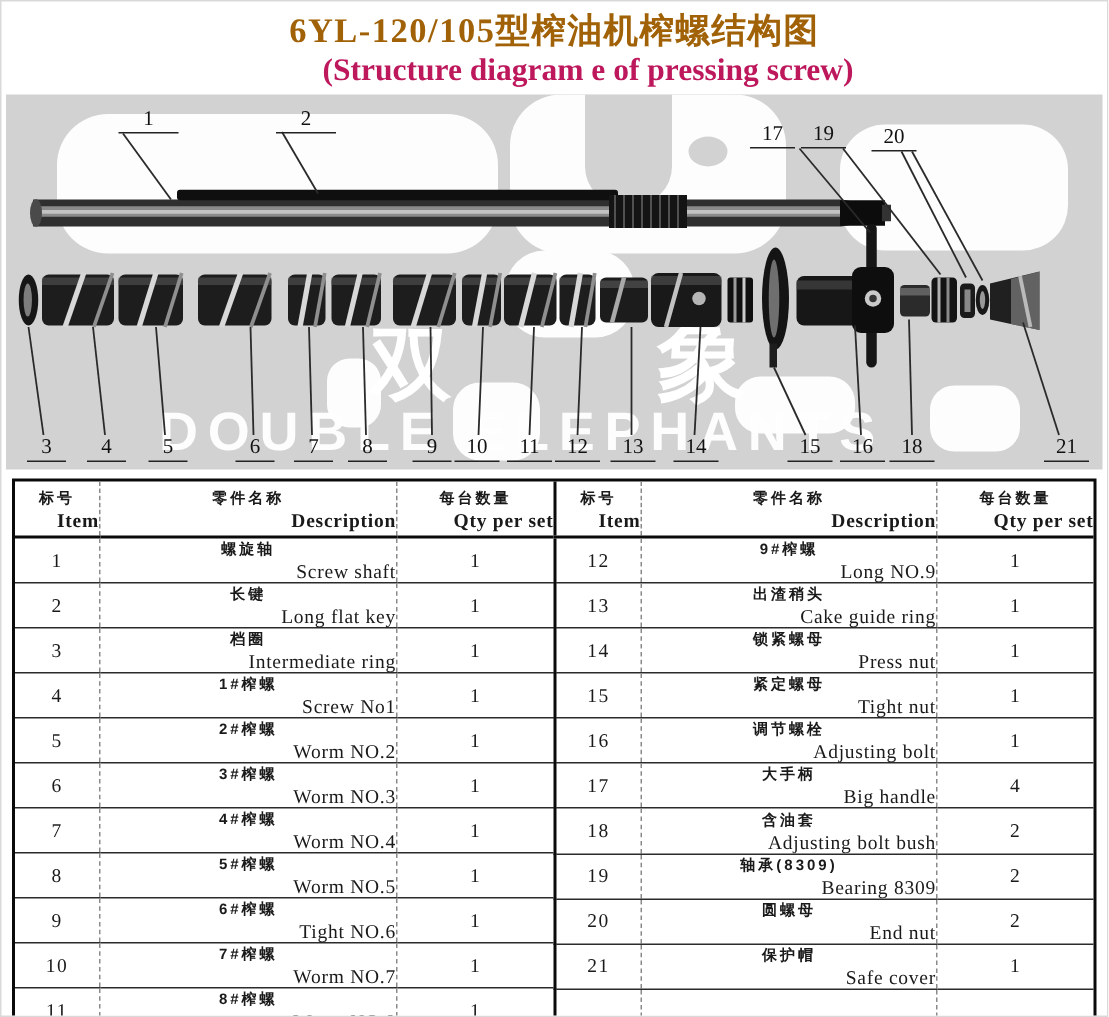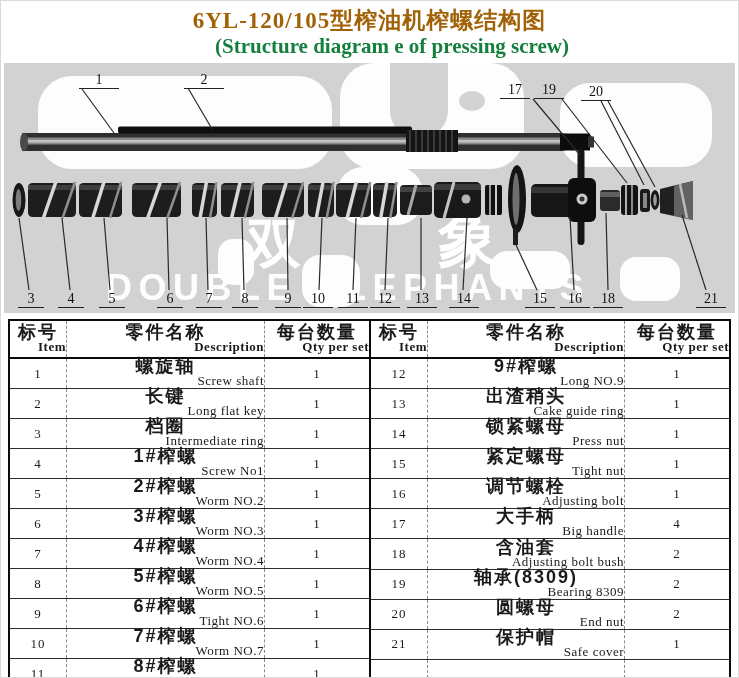--- a/index.html
+++ b/index.html
@@ -4,21 +4,21 @@
 <style>
   html,body{margin:0;padding:0;background:#fff;}
   .page{position:relative;width:739px;height:678px;background:#ffffff;
         border:1px solid #d9d9d9;box-sizing:border-box;overflow:hidden;
         font-family:"Liberation Sans",sans-serif;}
   
   .title-block{position:absolute;left:0;top:0;width:100%;height:62px;text-align:center;}
   .title-zh{margin-top:7px;font-family:"Liberation Serif",serif;font-weight:bold;
             font-size:23px;color:#a16207;letter-spacing:1px;line-height:26px;}
   .title-en{font-family:"Liberation Serif",serif;font-weight:bold;font-size:21px;
-            color:#15803d;line-height:25px;padding-left:45px;}
+            color:#be185d;line-height:25px;padding-left:45px;}
   
   .panel{position:absolute;left:3px;right:3px;top:62px;height:250px;
          background:#d2d2d2;overflow:hidden;}
   .panel svg{position:absolute;left:0;top:0;width:733px;height:250px;}
   .wm-char{position:absolute;color:#ffffff;font-weight:bold;
            font-family:"Liberation Sans",sans-serif;pointer-events:none;}
   .wm1{left:243px;top:153px;font-size:54px;line-height:54px;}
   .wm2{left:434px;top:148px;font-size:60px;line-height:60px;}
   .wm-text{position:absolute;left:102px;top:206px;color:#ffffff;font-weight:bold;
            font-size:36px;line-height:38px;letter-spacing:6.5px;white-space:nowrap;
@@ -32,21 +32,21 @@
           border:2.5px solid #0a0a0a;border-bottom-width:3.5px;background:#fff;}
   .tables table{flex:1;border-collapse:collapse;table-layout:fixed;}
   .tables table.right{border-left:2px solid #0a0a0a;}
   .tables th,.tables td{padding:0;text-align:center;vertical-align:middle;color:#1a1a1a;}
   .tables thead th{height:36px;border-bottom:2px solid #0a0a0a;}
   .tables tbody td{height:28px;border-bottom:1px solid #2b2b2b;}
   .tables tbody tr:last-child td{border-bottom:none;}
   .c-item{width:56px;}
   .c-qty{width:104px;}
   .c-desc{border-left:1px dashed #8a8a8a;border-right:1px dashed #8a8a8a;}
-  .zh{font-family:"Liberation Sans",sans-serif;font-weight:bold;font-size:18px;
+  .zh{font-family:"Liberation Sans",sans-serif;font-weight:bold;font-size:10px;
       letter-spacing:2px;line-height:15px;}
   .en{font-family:"Liberation Serif",serif;font-size:13px;letter-spacing:0.5px;line-height:14px;text-align:right;}
   .num{font-family:"Liberation Serif",serif;font-size:13px;letter-spacing:1px;}
 </style>
 </head>
 <body>
 
 <div class="page">
 
   <div class="title-block">

